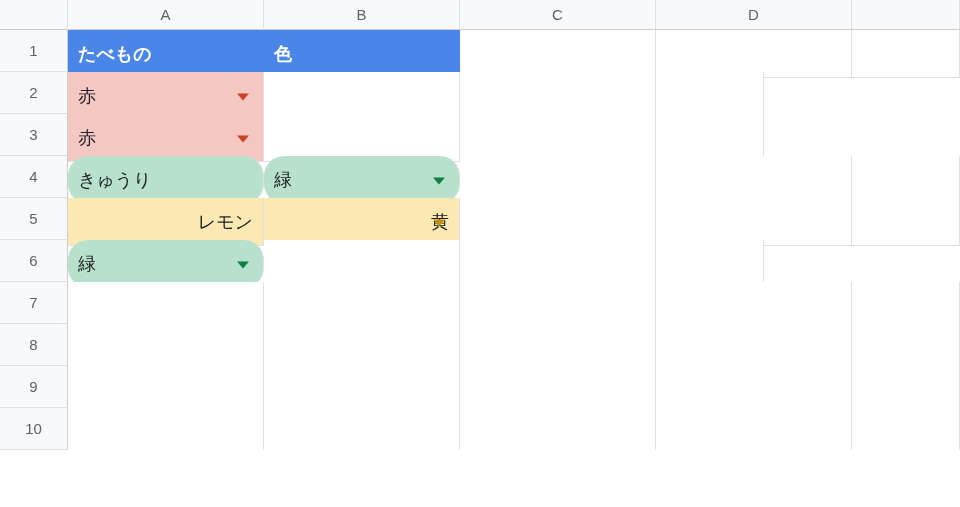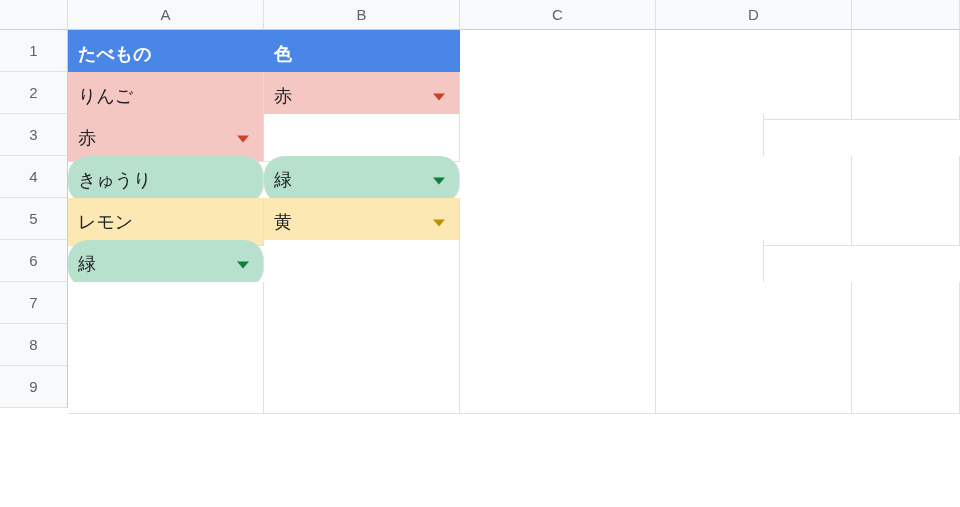--- a/index.html
+++ b/index.html
@@ -81,21 +81,21 @@
   .hdr {
     background: #4a86e8;
     color: #ffffff;
     font-weight: 600;
     border-right-color: #4a86e8;
     border-bottom-color: #4a86e8;
   }
   
   .bg-red    { background: #f4c7c3; }
   .bg-green  { background: #b7e1cd; border-radius: 20px; }
-  .bg-yellow { background: #fce8b2; }
+  .bg-yellow { background: #fce8b2; justify-content: flex-end; }
   
   .dd {
     position: absolute;
     right: 14px;
     top: 50%;
     transform: translateY(-35%);
     width: 0; height: 0;
     border-left: 6px solid transparent;
     border-right: 6px solid transparent;
   }
@@ -142,23 +142,20 @@
       <span>色</span>
       <span class="sel-handle"></span>
     </div>
     <div class="cell colC"></div>
     <div class="cell colD"></div>
     <div class="cell colE"></div>
   </div>
 
   <div class="row">
     <div class="row-header">2</div>
-    <div class="cell colA bg-red">
-      <span>りんご</span>
-    </div>
     <div class="cell colB bg-red">
       <span>赤</span>
       <span class="dd dd-red"></span>
     </div>
     <div class="cell colC"></div>
     <div class="cell colD"></div>
     <div class="cell colE"></div>
   </div>
 
   <div class="row">
@@ -231,15 +228,23 @@
 
   <div class="row">
     <div class="row-header">9</div>
     <div class="cell colA"></div>
     <div class="cell colB"></div>
     <div class="cell colC"></div>
     <div class="cell colD"></div>
     <div class="cell colE"></div>
   </div>
 
+  <div class="row">
+    <div class="row-header">10</div>
+    <div class="cell colA"></div>
+    <div class="cell colB"></div>
+    <div class="cell colC"></div>
+    <div class="cell colD"></div>
+    <div class="cell colE"></div>
+  </div>
 
   <div class="cutoff"></div>
 </div>
 
 </body></html>

